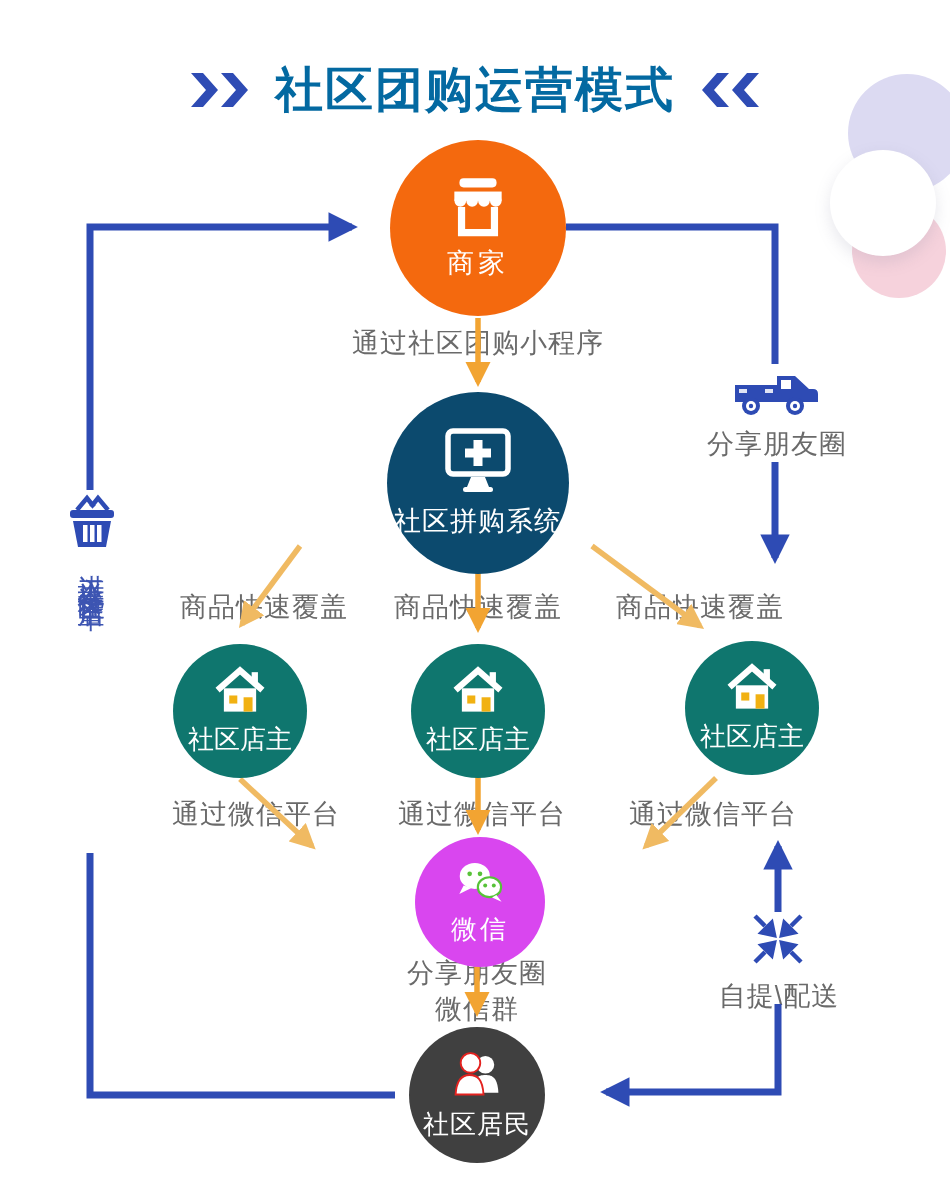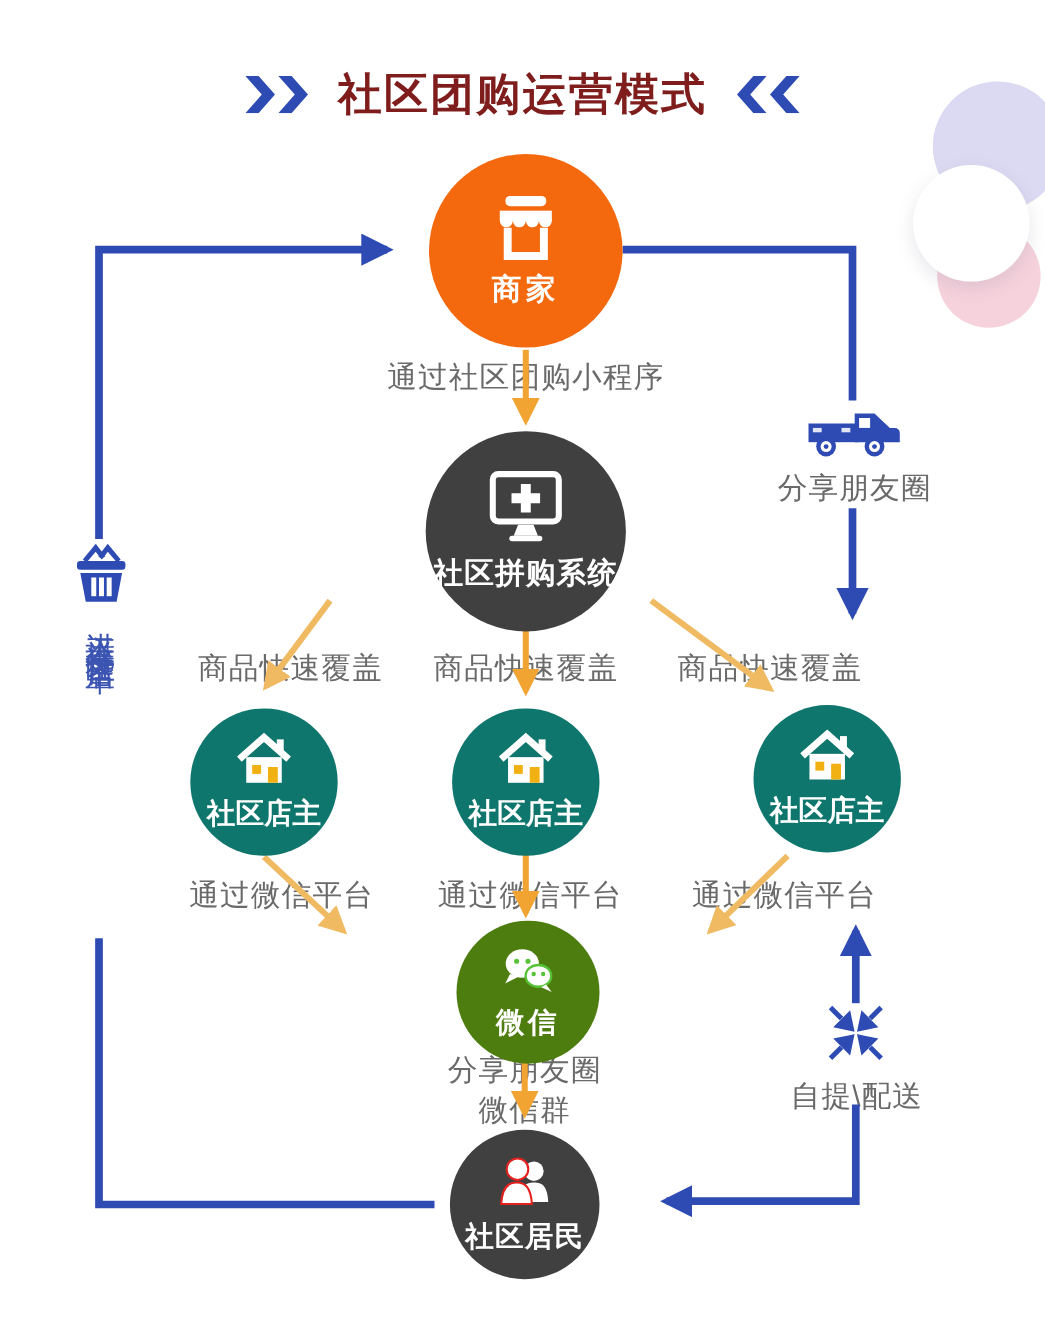--- a/index.html
+++ b/index.html
@@ -2,43 +2,43 @@
 <html><head>
 <meta charset="utf-8">
 <style>
   html,body{margin:0;padding:0;background:#ffffff;}
   body{width:950px;height:1200px;position:relative;overflow:hidden;
        font-family:"Liberation Sans","DejaVu Sans",sans-serif;}
 
   
   .title-row{position:absolute;top:58px;left:0;width:950px;display:flex;
              align-items:center;justify-content:center;gap:26px;}
-  .title-text{font-size:40px;font-weight:bold;color:#7f1d1d;letter-spacing:2px;}
+  .title-text{font-size:48px;font-weight:bold;color:#0369a1;letter-spacing:2px;}
 
   
   .decor{position:absolute;border-radius:50%;}
   .decor-lavender{left:848px;top:74px;width:118px;height:118px;background:#dcdaf2;z-index:1;}
   .decor-pink{left:852px;top:204px;width:94px;height:94px;background:#f6d2dc;z-index:2;}
   .decor-white{left:830px;top:150px;width:106px;height:106px;background:#ffffff;
                box-shadow:0 6px 16px rgba(120,120,150,.18);z-index:3;}
 
   
   .node{position:absolute;border-radius:50%;display:flex;flex-direction:column;
         align-items:center;justify-content:center;color:#ffffff;z-index:6;text-align:center;}
-  .node .nlabel{margin-top:5px;font-weight:bold;white-space:nowrap;}
+  .node .nlabel{margin-top:5px;font-weight:normal;white-space:nowrap;}
   #node-merchant{left:390px;top:140px;width:176px;height:176px;background:#f4690e;}
   #node-merchant .nlabel{font-size:27px;letter-spacing:4px;}
-  #node-system{left:387px;top:392px;width:182px;height:182px;background:#404040;}
+  #node-system{left:387px;top:392px;width:182px;height:182px;background:#0c4a6e;}
   #node-system .nlabel{font-size:27px;letter-spacing:1px;}
   .node-owner{width:134px;height:134px;background:#0f766e;}
   .node-owner .nlabel{font-size:26px;}
   #node-owner-1{left:173px;top:644px;}
   #node-owner-2{left:411px;top:644px;}
   #node-owner-3{left:685px;top:641px;}
-  #node-wechat{left:415px;top:837px;width:130px;height:130px;background:#4d7c0f;}
+  #node-wechat{left:415px;top:837px;width:130px;height:130px;background:#d946ef;}
   #node-wechat .nlabel{font-size:26px;letter-spacing:3px;}
   #node-residents{left:409px;top:1027px;width:136px;height:136px;background:#404040;}
   #node-residents .nlabel{font-size:26px;letter-spacing:1px;}
 
   
   .lbl{position:absolute;transform:translateX(-50%);white-space:nowrap;
        color:#6a6a6a;font-size:27px;letter-spacing:1px;z-index:4;}
   #lbl-mini{left:478px;top:325px;}
   #lbl-cov-1{left:264px;top:589px;}
   #lbl-cov-2{left:478px;top:589px;}

